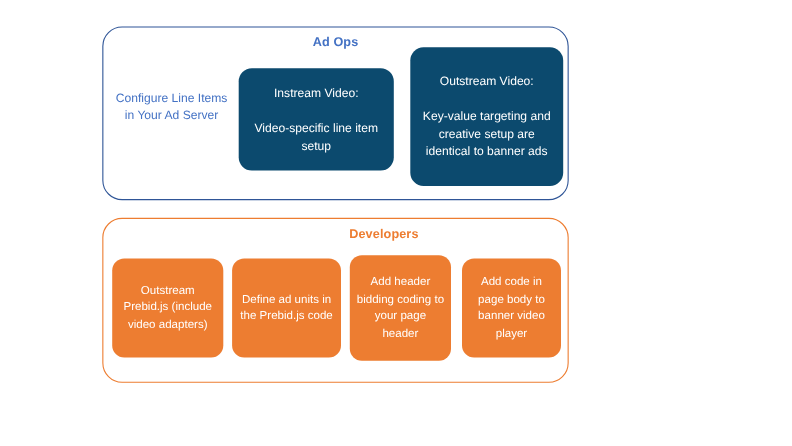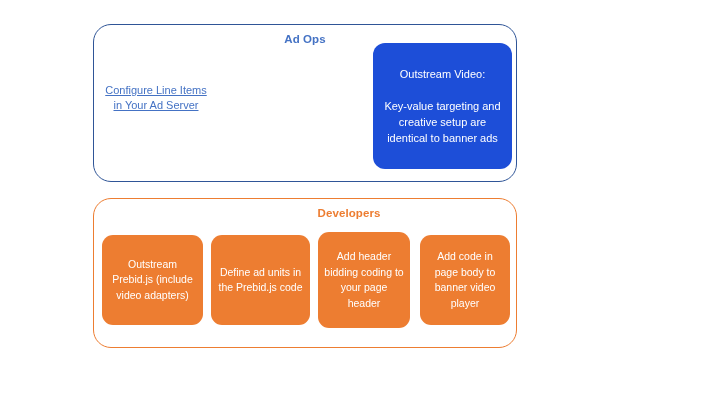--- a/index.html
+++ b/index.html
@@ -56,21 +56,20 @@
   
   .text-node {
     position: absolute;
     display: flex;
     align-items: center;
     justify-content: center;
     text-align: center;
     color: #4472C4;
     font-size: 11px;
     line-height: 15.5px;
-    text-decoration: underline;
   }
   .text-node-configure {
     left: 100px;
     top: 68px;
     width: 112px;
     height: 60px;
   }
 
   
   .box {
@@ -79,21 +78,21 @@
     display: flex;
     align-items: center;
     justify-content: center;
     text-align: center;
     color: #ffffff;
     border-radius: 12px;
     padding: 4px 6px;
     line-height: 16px;
     white-space: pre-line;
   }
-  .box.blue { background: #1d4ed8; }
+  .box.blue { background: #0c4a6e; }
   .box.orange { background: #ED7D31; border-radius: 11px; }
 
   .box-instream {
     left: 217px;
     top: 62px;
     width: 141px;
     height: 93px;
     font-size: 11px;
   }
   .box-outstream {
@@ -141,20 +140,23 @@
 <body>
 
 <div class="canvas">
 
   <div class="lane lane-adops">
     <div class="lane-title blue">Ad Ops</div>
   </div>
 
   <div class="text-node text-node-configure">Configure Line Items in Your Ad Server</div>
 
+  <div class="box blue box-instream">Instream Video:
+
+Video-specific line item setup</div>
 
   <div class="box blue box-outstream">Outstream Video:
 
 Key-value targeting and creative setup are identical to banner ads</div>
 
   <div class="lane lane-dev">
     <div class="lane-title orange">Developers</div>
   </div>
 
   <div class="box orange box-dev1">Outstream Prebid.js (include video adapters)</div>

